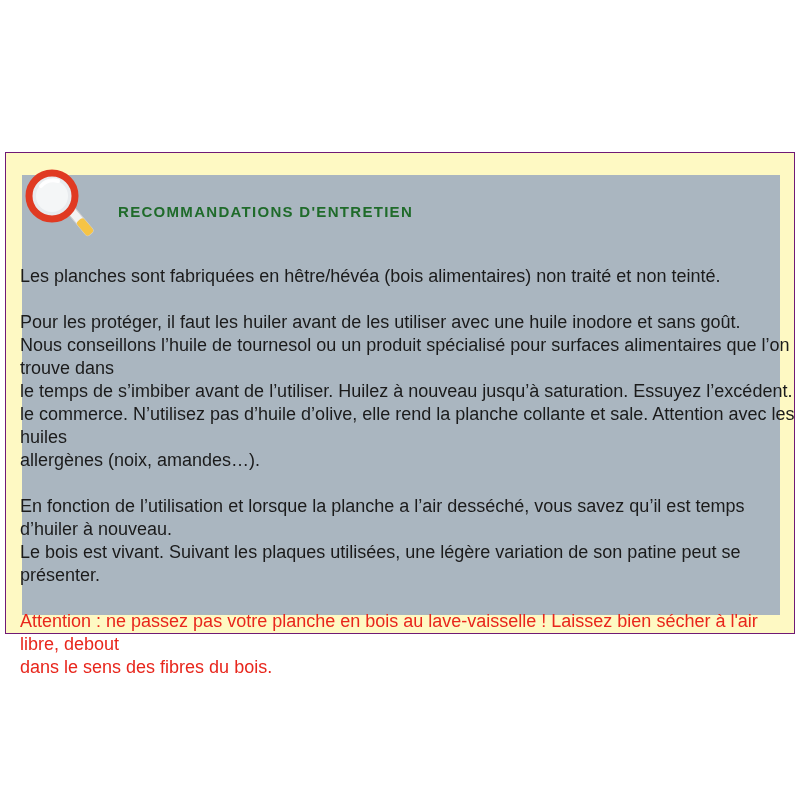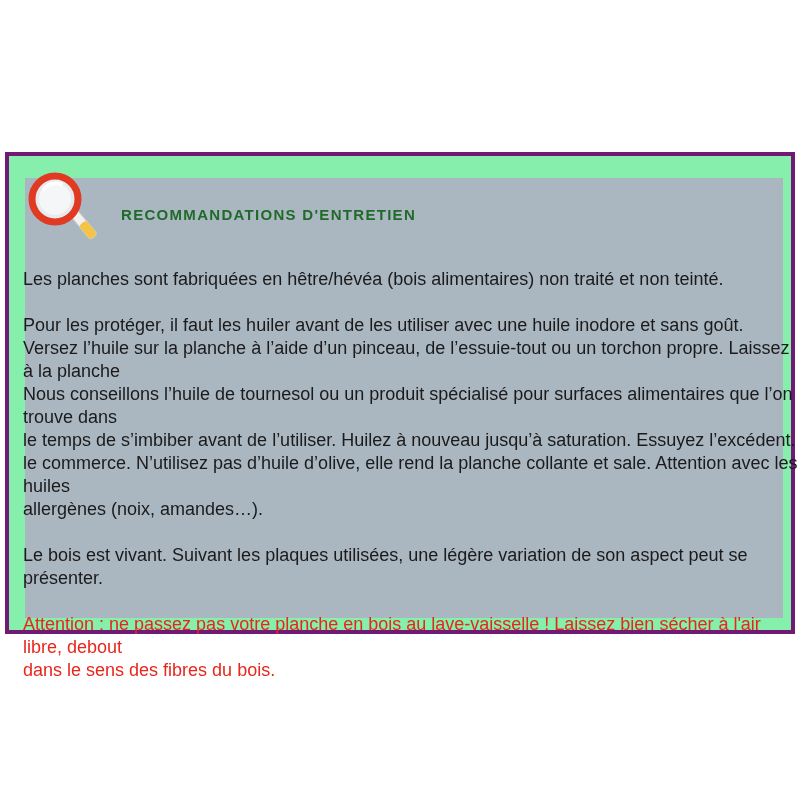--- a/index.html
+++ b/index.html
@@ -13,22 +13,22 @@
     font-family: "Liberation Sans", sans-serif;
     position: relative;
     overflow: hidden;
   }
   #panel {
     position: absolute;
     left: 5px;
     top: 152px;
     width: 790px;
     height: 482px;
-    background: #86efac;
-    border: 4px solid #701a75;
+    background: #fef9c3;
+    border: 1px solid #701a75;
     box-sizing: border-box;
   }
   #inner {
     position: absolute;
     left: 16px;
     top: 22px;
     width: 758px;
     height: 440px;
     background: #aab6c0;
     box-sizing: border-box;
@@ -100,29 +100,29 @@
   </div>
 
   <div id="body-text">
 
     <p class="para">
       <span class="line">Les planches sont fabriquées en hêtre/hévéa (bois alimentaires) non traité et non teinté.</span>
     </p>
 
     <p class="para">
       <span class="line">Pour les protéger, il faut les huiler avant de les utiliser avec une huile inodore et sans goût.</span>
-      <span class="line">Versez l’huile sur la planche à l’aide d’un pinceau, de l’essuie-tout ou un torchon propre. Laissez à la planche</span>
       <span class="line">Nous conseillons l’huile de tournesol ou un produit spécialisé pour surfaces alimentaires que l’on trouve dans</span>
       <span class="line">le temps de s’imbiber avant de l’utiliser. Huilez à nouveau jusqu’à saturation. Essuyez l’excédent.</span>
       <span class="line">le commerce. N’utilisez pas d’huile d’olive, elle rend la planche collante et sale. Attention avec les huiles</span>
       <span class="line">allergènes (noix, amandes…).</span>
     </p>
 
     <p class="para">
-      <span class="line">Le bois est vivant. Suivant les plaques utilisées, une légère variation de son aspect peut se présenter.</span>
+      <span class="line">En fonction de l’utilisation et lorsque la planche a l’air desséché, vous savez qu’il est temps d’huiler à nouveau.</span>
+      <span class="line">Le bois est vivant. Suivant les plaques utilisées, une légère variation de son patine peut se présenter.</span>
     </p>
 
     <p class="para warn">
       <span class="line">Attention : ne passez pas votre planche en bois au lave-vaisselle ! Laissez bien sécher à l'air libre, debout</span>
       <span class="line">dans le sens des fibres du bois.</span>
     </p>
 
   </div>
 </div>
 

